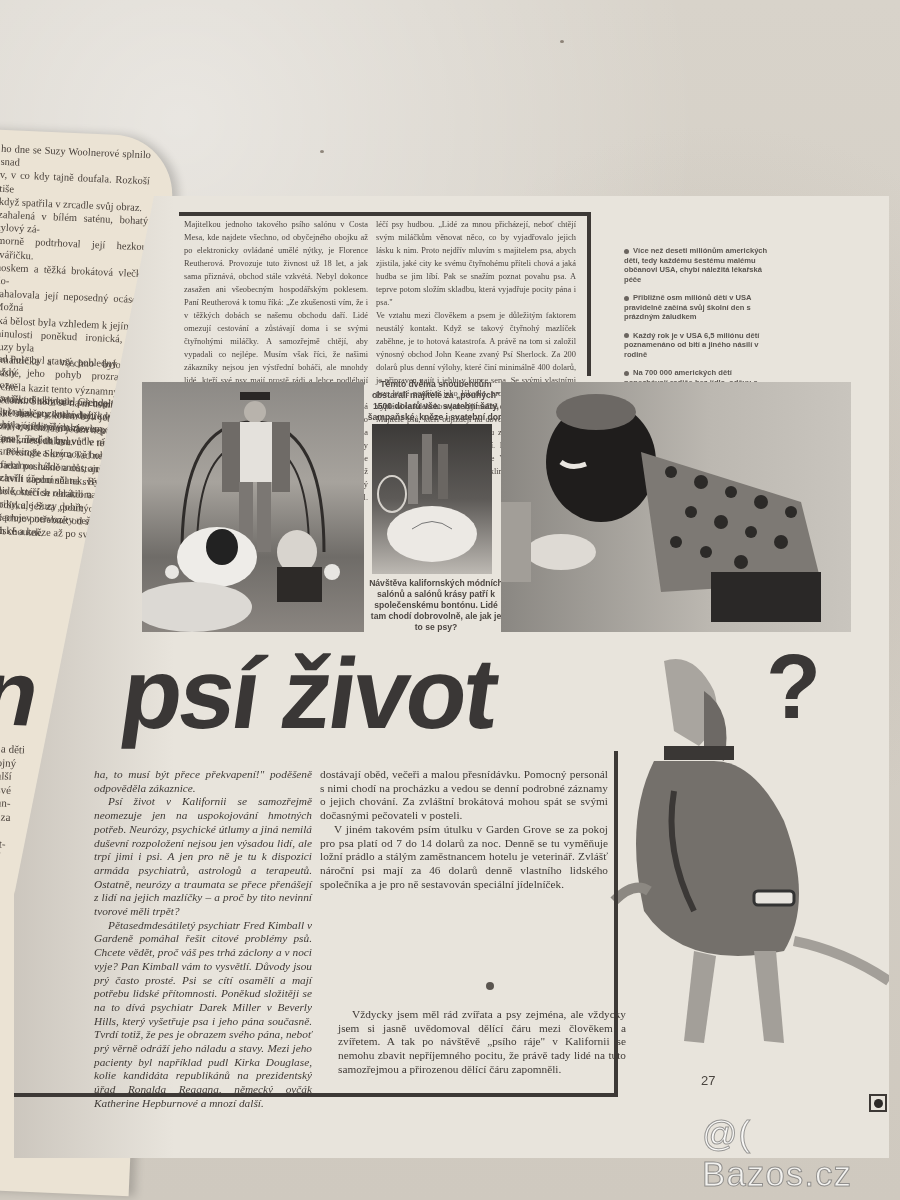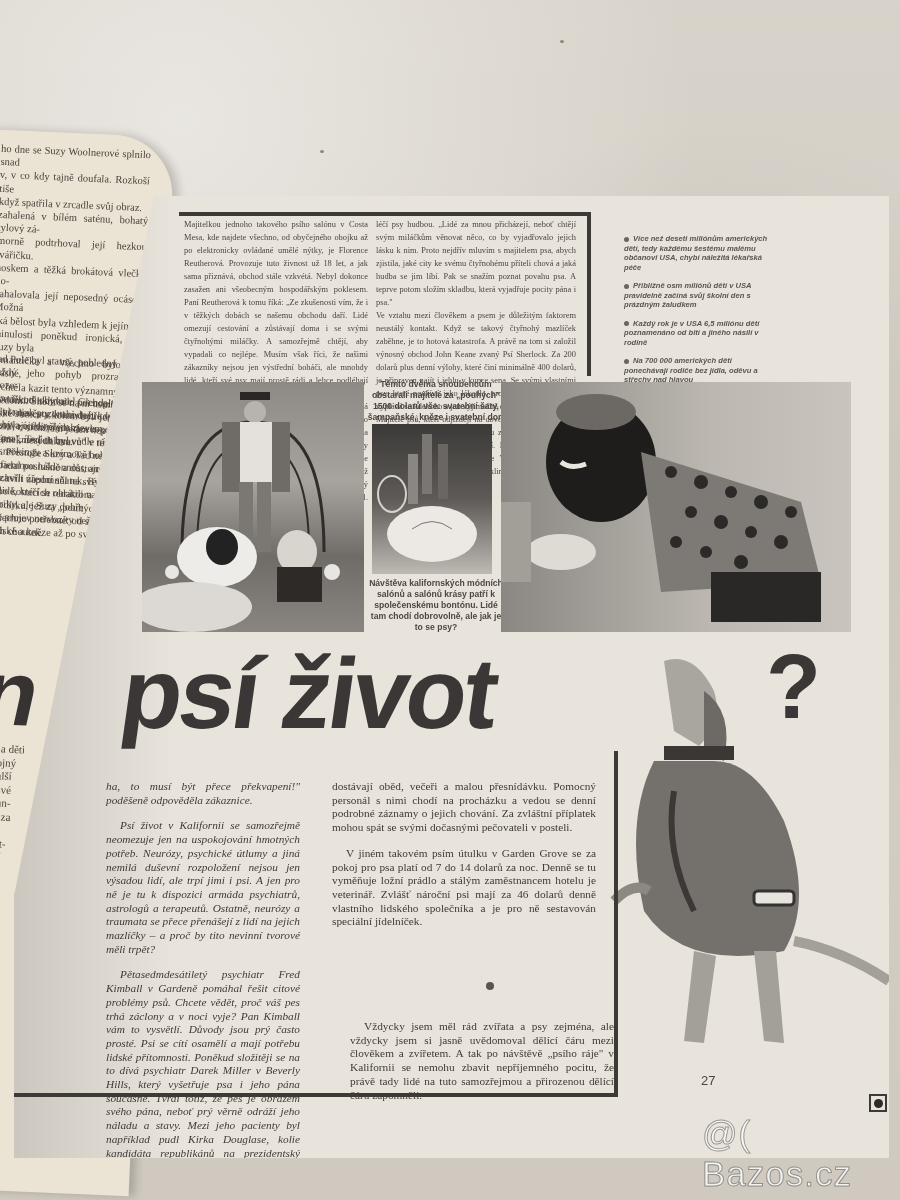--- a/index.html
+++ b/index.html
@@ -22,33 +22,33 @@
     font-weight:bold;font-size:92px;color:#363332;letter-spacing:-4px;transform:skewX(-10deg);}
   
   .right-page{position:absolute;left:14px;top:196px;width:875px;height:962px;
     background:#e8e4dc;box-shadow:-4px 2px 8px rgba(0,0,0,.2);
     clip-path:polygon(140px 0,100% 0,100% 100%,0 100%,0 700px);}
   .page-shade{position:absolute;left:0;top:0;width:875px;height:962px;
     background:linear-gradient(90deg,rgba(120,110,100,.25) 0,rgba(0,0,0,0) 160px);}
   .col{position:absolute;font-size:8.4px;line-height:13px;text-align:justify;color:#4b4540;white-space:pre-line;}
   .box-top{position:absolute;left:165px;top:16px;width:408px;height:160px;
     border-top:4px solid #3d3936;border-right:4px solid #3d3936;}
-  .sidebar-facts{position:absolute;left:610px;top:38px;width:150px;font-family:"Liberation Sans",sans-serif;
-    font-weight:bold;font-size:7.6px;line-height:9.5px;color:#5a5550;font-style:italic;}
+  .sidebar-facts{position:absolute;left:610px;top:50px;width:150px;font-family:"Liberation Sans",sans-serif;
+    font-weight:bold;font-size:7.6px;line-height:9.5px;color:#5a5550;}
   .fact{margin-bottom:9px;}
   .fact .bul{display:inline-block;width:5px;height:5px;background:#6b6560;border-radius:50%;margin-right:4px;vertical-align:middle;}
   .photo{position:absolute;overflow:hidden;}
   .caption{position:absolute;font-family:"Liberation Sans",sans-serif;font-weight:bold;
     font-size:8.6px;line-height:11px;text-align:center;color:#4d4743;}
   .title{position:absolute;left:108px;top:440px;font-family:"Liberation Sans",sans-serif;
     font-weight:bold;font-size:100px;letter-spacing:-3px;color:#3a3736;transform:skewX(-8deg);}
   .qmark{position:absolute;left:752px;top:440px;font-family:"Liberation Sans",sans-serif;
     font-weight:bold;font-size:90px;color:#3a3736;}
   .body-col{position:absolute;font-size:11.3px;line-height:13.7px;text-align:justify;color:#3f3a36;}
-  .body-col p{margin:12px;text-indent:14px;}
+  .body-col p{margin:0;text-indent:14px;}
   .body-col p.noind{text-indent:0;}
   .italic p{font-style:italic;}
   .box-bottom{position:absolute;left:0;top:555px;width:600px;height:342px;
     border-right:4px solid #3d3936;border-bottom:4px solid #3d3936;}
   .sep-dot{position:absolute;left:472px;top:786px;width:8px;height:8px;background:#5a5550;border-radius:50%;}
   .page-num{position:absolute;left:687px;top:877px;font-family:"Liberation Sans",sans-serif;font-size:13px;color:#4a4540;}
   .end-mark{position:absolute;left:855px;top:898px;width:18px;height:18px;border:2px solid #3d3936;box-sizing:border-box;}
   .end-mark span{position:absolute;left:3px;top:3px;width:9px;height:9px;background:#2d2a28;border-radius:50%;}
   .watermark{position:absolute;left:702px;top:1114px;font-family:"Liberation Sans",sans-serif;
     font-size:35px;color:rgba(255,255,255,.75);-webkit-text-stroke:1px rgba(90,90,90,.6);letter-spacing:1px;}
@@ -226,21 +226,21 @@
 
   <div class="box-bottom"></div>
 
   <div class="body-col italic" style="left:80px;top:572px;width:218px">
     <p class="noind">ha, to musí být přece překvapení!" poděšeně odpověděla zákaznice.</p>
     <p>Psí život v Kalifornii se samozřejmě neomezuje jen na uspokojování hmotných potřeb. Neurózy, psychické útlumy a jiná nemilá duševní rozpoložení nejsou jen výsadou lidí, ale trpí jimi i psi. A jen pro ně je tu k dispozici armáda psychiatrů, astrologů a terapeutů. Ostatně, neurózy a traumata se přece přenášejí z lidí na jejich mazlíčky – a proč by tito nevinní tvorové měli trpět?</p>
     <p>Pětasedmdesátiletý psychiatr Fred Kimball v Gardeně pomáhal řešit citové problémy psů. Chcete vědět, proč váš pes trhá záclony a v noci vyje? Pan Kimball vám to vysvětlí. Důvody jsou prý často prosté. Psi se cítí osamělí a mají potřebu lidské přítomnosti. Poněkud složitěji se na to dívá psychiatr Darek Miller v Beverly Hills, který vyšetřuje psa i jeho pána současně. Tvrdí totiž, že pes je obrazem svého pána, neboť prý věrně odráží jeho náladu a stavy. Mezi jeho pacienty byl například pudl Kirka Douglase, kolie kandidáta republikánů na prezidentský úřad Ronalda Reagana, německý ovčák Katherine Hepburnové a mnozí další.</p>
   </div>
 
   <div class="body-col" style="left:306px;top:572px;width:288px">
-    <p class="noind">dostávají oběd, večeři a malou přesnídávku. Pomocný personál s nimi chodí na procházku a vedou se denní podrobné záznamy o jejich chování. Za zvláštní příplatek mohou spát se svými dočasnými pečovateli v posteli.</p>
+    <p class="noind">dostávají oběd, večeři a malou přesnídávku. Pomocný personál s nimi chodí na procházku a vedou se denní podrobné záznamy o jejich chování. Za zvláštní brokátová mohou spát se svými dočasnými pečovateli v posteli.</p>
     <p>V jiném takovém psím útulku v Garden Grove se za pokoj pro psa platí od 7 do 14 dolarů za noc. Denně se tu vyměňuje ložní prádlo a stálým zaměstnancem hotelu je veterinář. Zvlášť nároční psi mají za 46 dolarů denně vlastního lidského společníka a je pro ně sestavován speciální jídelníček.</p>
   </div>
 
   <div class="sep-dot"></div>
 
   <div class="body-col" style="left:324px;top:812px;width:288px">
     <p>Vždycky jsem měl rád zvířata a psy zejména, ale vždycky jsem si jasně uvědomoval dělící čáru mezi člověkem a zvířetem. A tak po návštěvě „psího ráje" v Kalifornii se nemohu zbavit nepříjemného pocitu, že právě tady lidé na tuto samozřejmou a přirozenou dělící čáru zapomněli.</p>
   </div>
 
   <div class="page-num">27</div>

